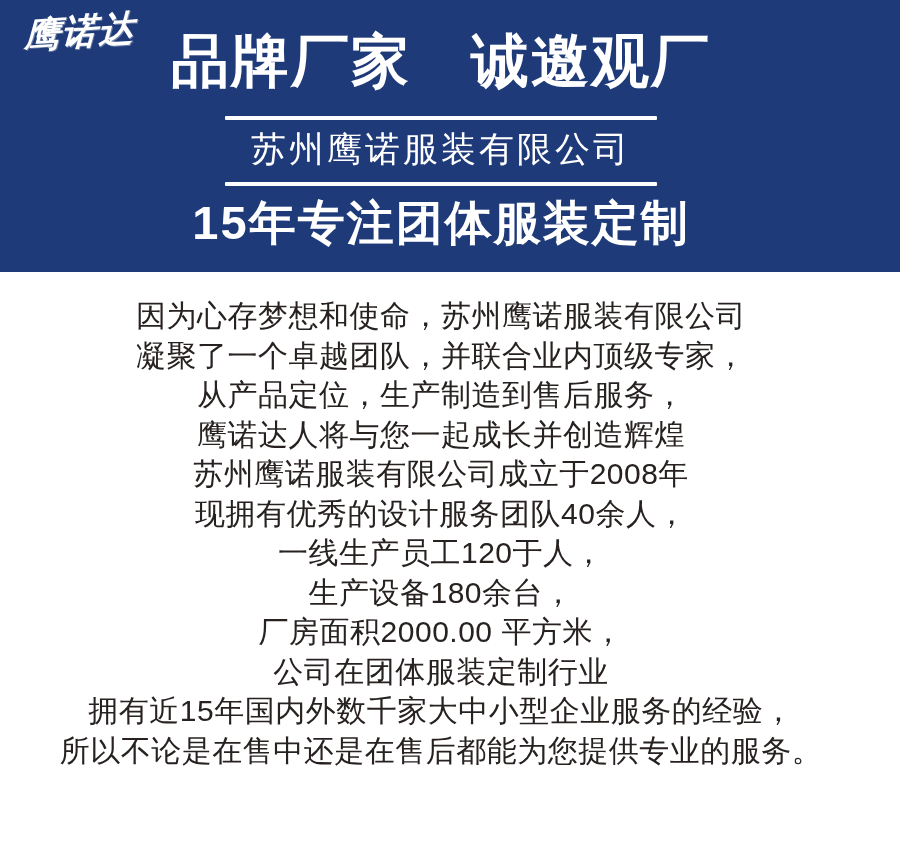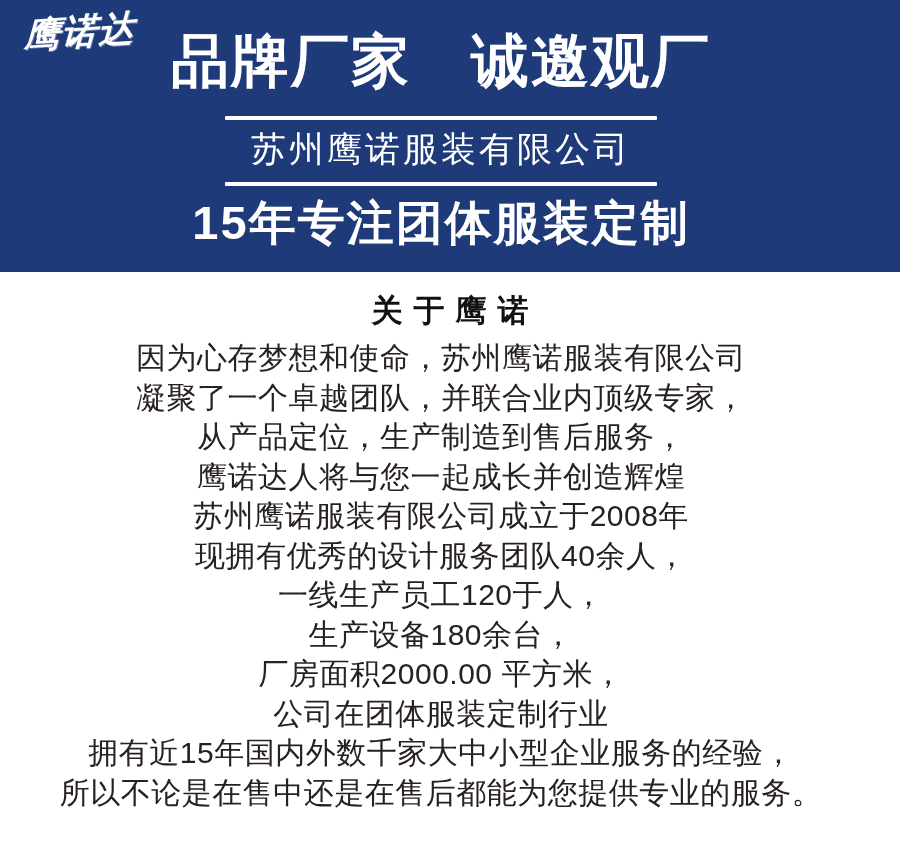--- a/index.html
+++ b/index.html
@@ -121,21 +121,20 @@
 
       <div class="company-name">苏州鹰诺服装有限公司</div>
 
       <div class="rule rule-bottom"></div>
 
       <h2 class="subtitle">15年专注团体服装定制</h2>
     </div>
   </header>
 
   <main class="about">
-    <h3 class="about-heading">关于鹰诺</h3>
 
     <div class="about-lines">
       <p class="about-line">因为心存梦想和使命，苏州鹰诺服装有限公司</p>
       <p class="about-line">凝聚了一个卓越团队，并联合业内顶级专家，</p>
       <p class="about-line">从产品定位，生产制造到售后服务，</p>
       <p class="about-line">鹰诺达人将与您一起成长并创造辉煌</p>
       <p class="about-line">苏州鹰诺服装有限公司成立于2008年</p>
       <p class="about-line">现拥有优秀的设计服务团队40余人，</p>
       <p class="about-line">一线生产员工120于人，</p>
       <p class="about-line">生产设备180余台，</p>

